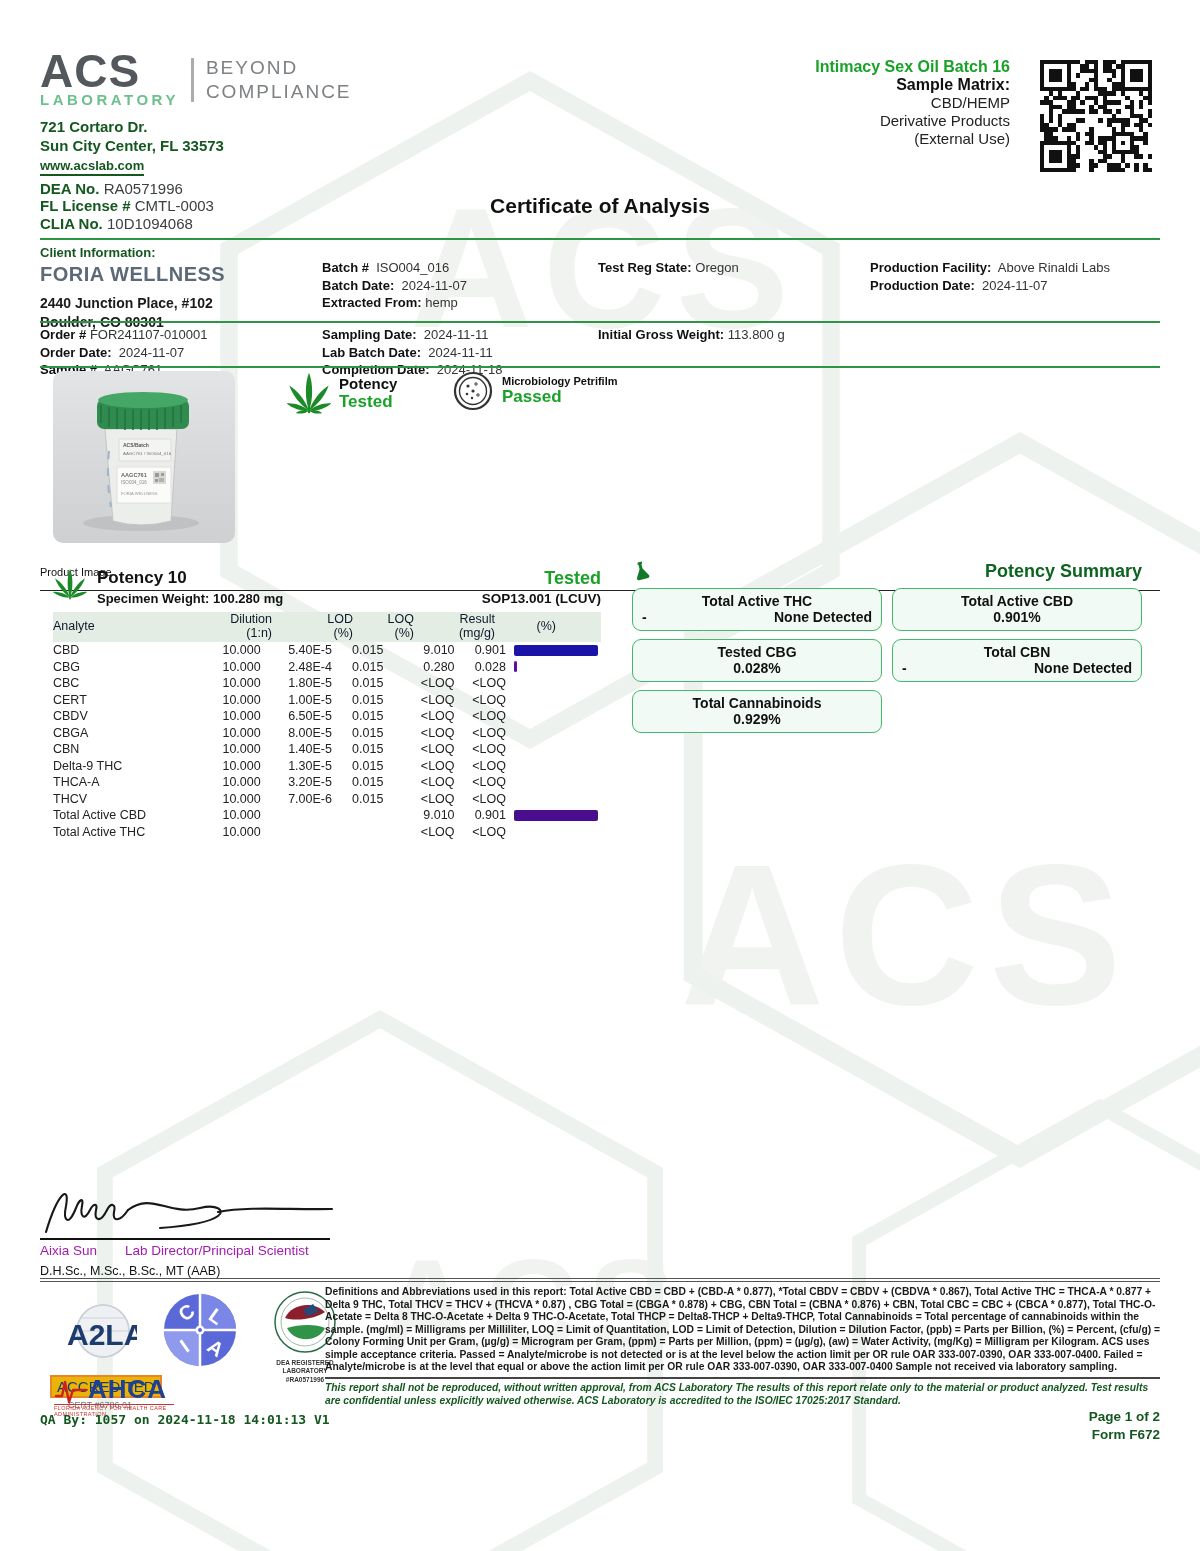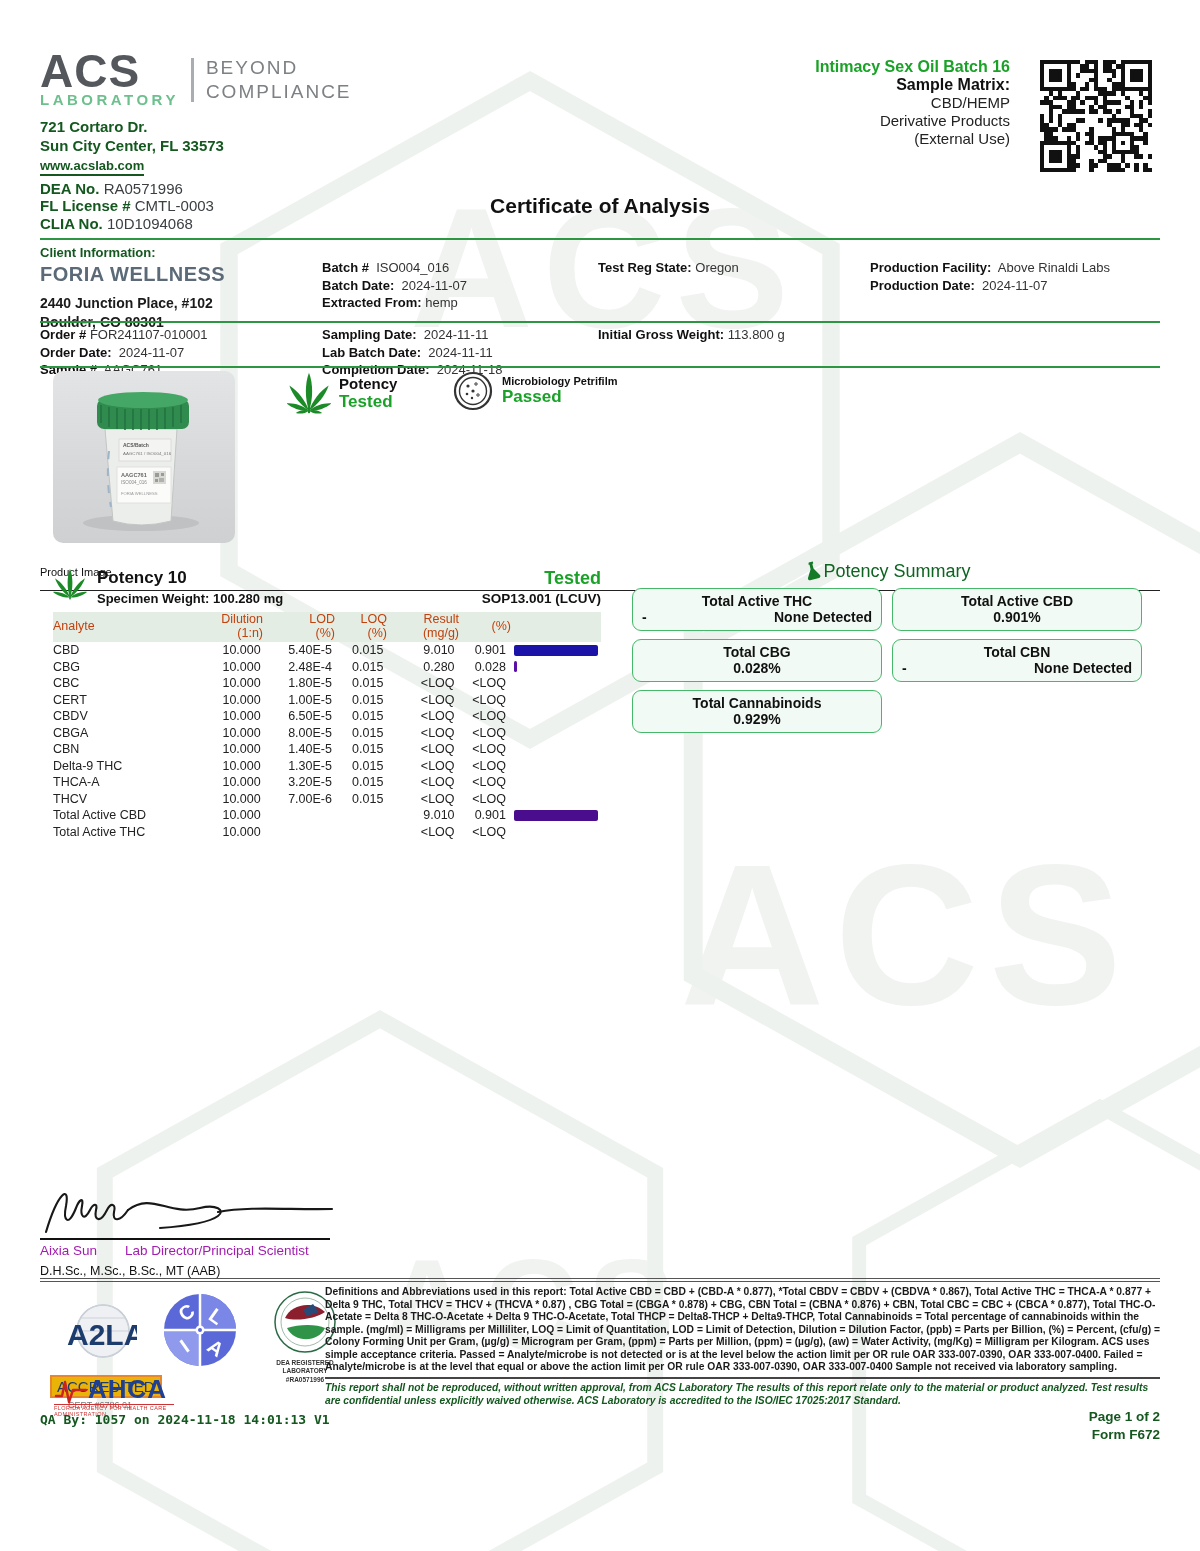--- a/index.html
+++ b/index.html
@@ -62,34 +62,34 @@
   .pot-head { display:flex; align-items:flex-start; }
   .pot-title-wrap { display:flex; gap:10px; }
   .pot-title { font-size:17px; font-weight:bold; color:#111; }
   .pot-weight { font-size:13px; font-weight:bold; color:#111; margin-top:3px; }
   .pot-right-status { margin-left:auto; text-align:right; }
   .pot-tested { font-size:18px; font-weight:bold; color:#1aa228; }
   .pot-sop { font-size:13.5px; font-weight:bold; color:#111; margin-top:2px; }
 
   .tbl { margin-top:6px; font-size:12.5px; color:#222; }
   .tr { display:flex; align-items:center; height:16.5px; }
-  .th-row { background:#e4ede4; height:30px; align-items:center; color:#c2410c; }
+  .th-row { background:#e4ede4; height:30px; align-items:center; color:#0f172a;gap:9px; }
   .c-analyte { width:130px; text-align:left; }
   .c-dil { width:80px; text-align:right; }
   .c-lod { width:72px; text-align:right; }
   .c-loq { width:52px; text-align:right; }
   .c-res { width:72px; text-align:right; }
   .c-pct { width:52px; text-align:right; }
   .c-bar { width:88px; margin-left:8px; display:flex; align-items:center; }
   .th2 { line-height:1.1; }
   .bar { height:11px; border-radius:2px; }
 
   
   .summary { position:absolute; left:632px; top:560px; width:510px; }
-  .sum-title { display:flex; align-items:center; justify-content:center; gap:0; font-size:18px; font-weight:normal; color:#0d6420; }
+  .sum-title { display:flex; align-items:center; justify-content:space-between; gap:0; font-size:18px; font-weight:bold; color:#0d6420; }
   .cards { margin-top:6px; display:grid; grid-template-columns:1fr 1fr; gap:8px 10px; }
   .card { border:1.5px solid #46b86a; background:#f1faf4; border-radius:9px; padding:4px 9px 5px 9px; min-height:38px; }
   .card-label { text-align:center; font-size:14px; font-weight:bold; color:#111; }
   .card-line { display:flex; justify-content:center; font-size:14px; font-weight:bold; color:#111; }
   .card-line.split { justify-content:space-between; }
 
   
   .sig { position:absolute; left:40px; top:1182px; width:320px; }
   .sig-rule { border-top:2.5px solid #111; width:290px; margin-top:-4px; }
   .sig-names { display:flex; gap:28px; font-size:13.5px; color:#a21caf; margin-top:3px; }
@@ -706,21 +706,21 @@
             <div class="card-line split">
               <span>-</span>
               <span>None Detected</span>
             </div>
           </div>
           <div class="card">
             <div class="card-label">Total Active CBD</div>
             <div class="card-line">0.901%</div>
           </div>
           <div class="card">
-            <div class="card-label">Total CBG</div>
+            <div class="card-label">Tested CBG</div>
             <div class="card-line">0.028%</div>
           </div>
           <div class="card">
             <div class="card-label">Total CBN</div>
             <div class="card-line split">
               <span>-</span>
               <span>None Detected</span>
             </div>
           </div>
           <div class="card">

